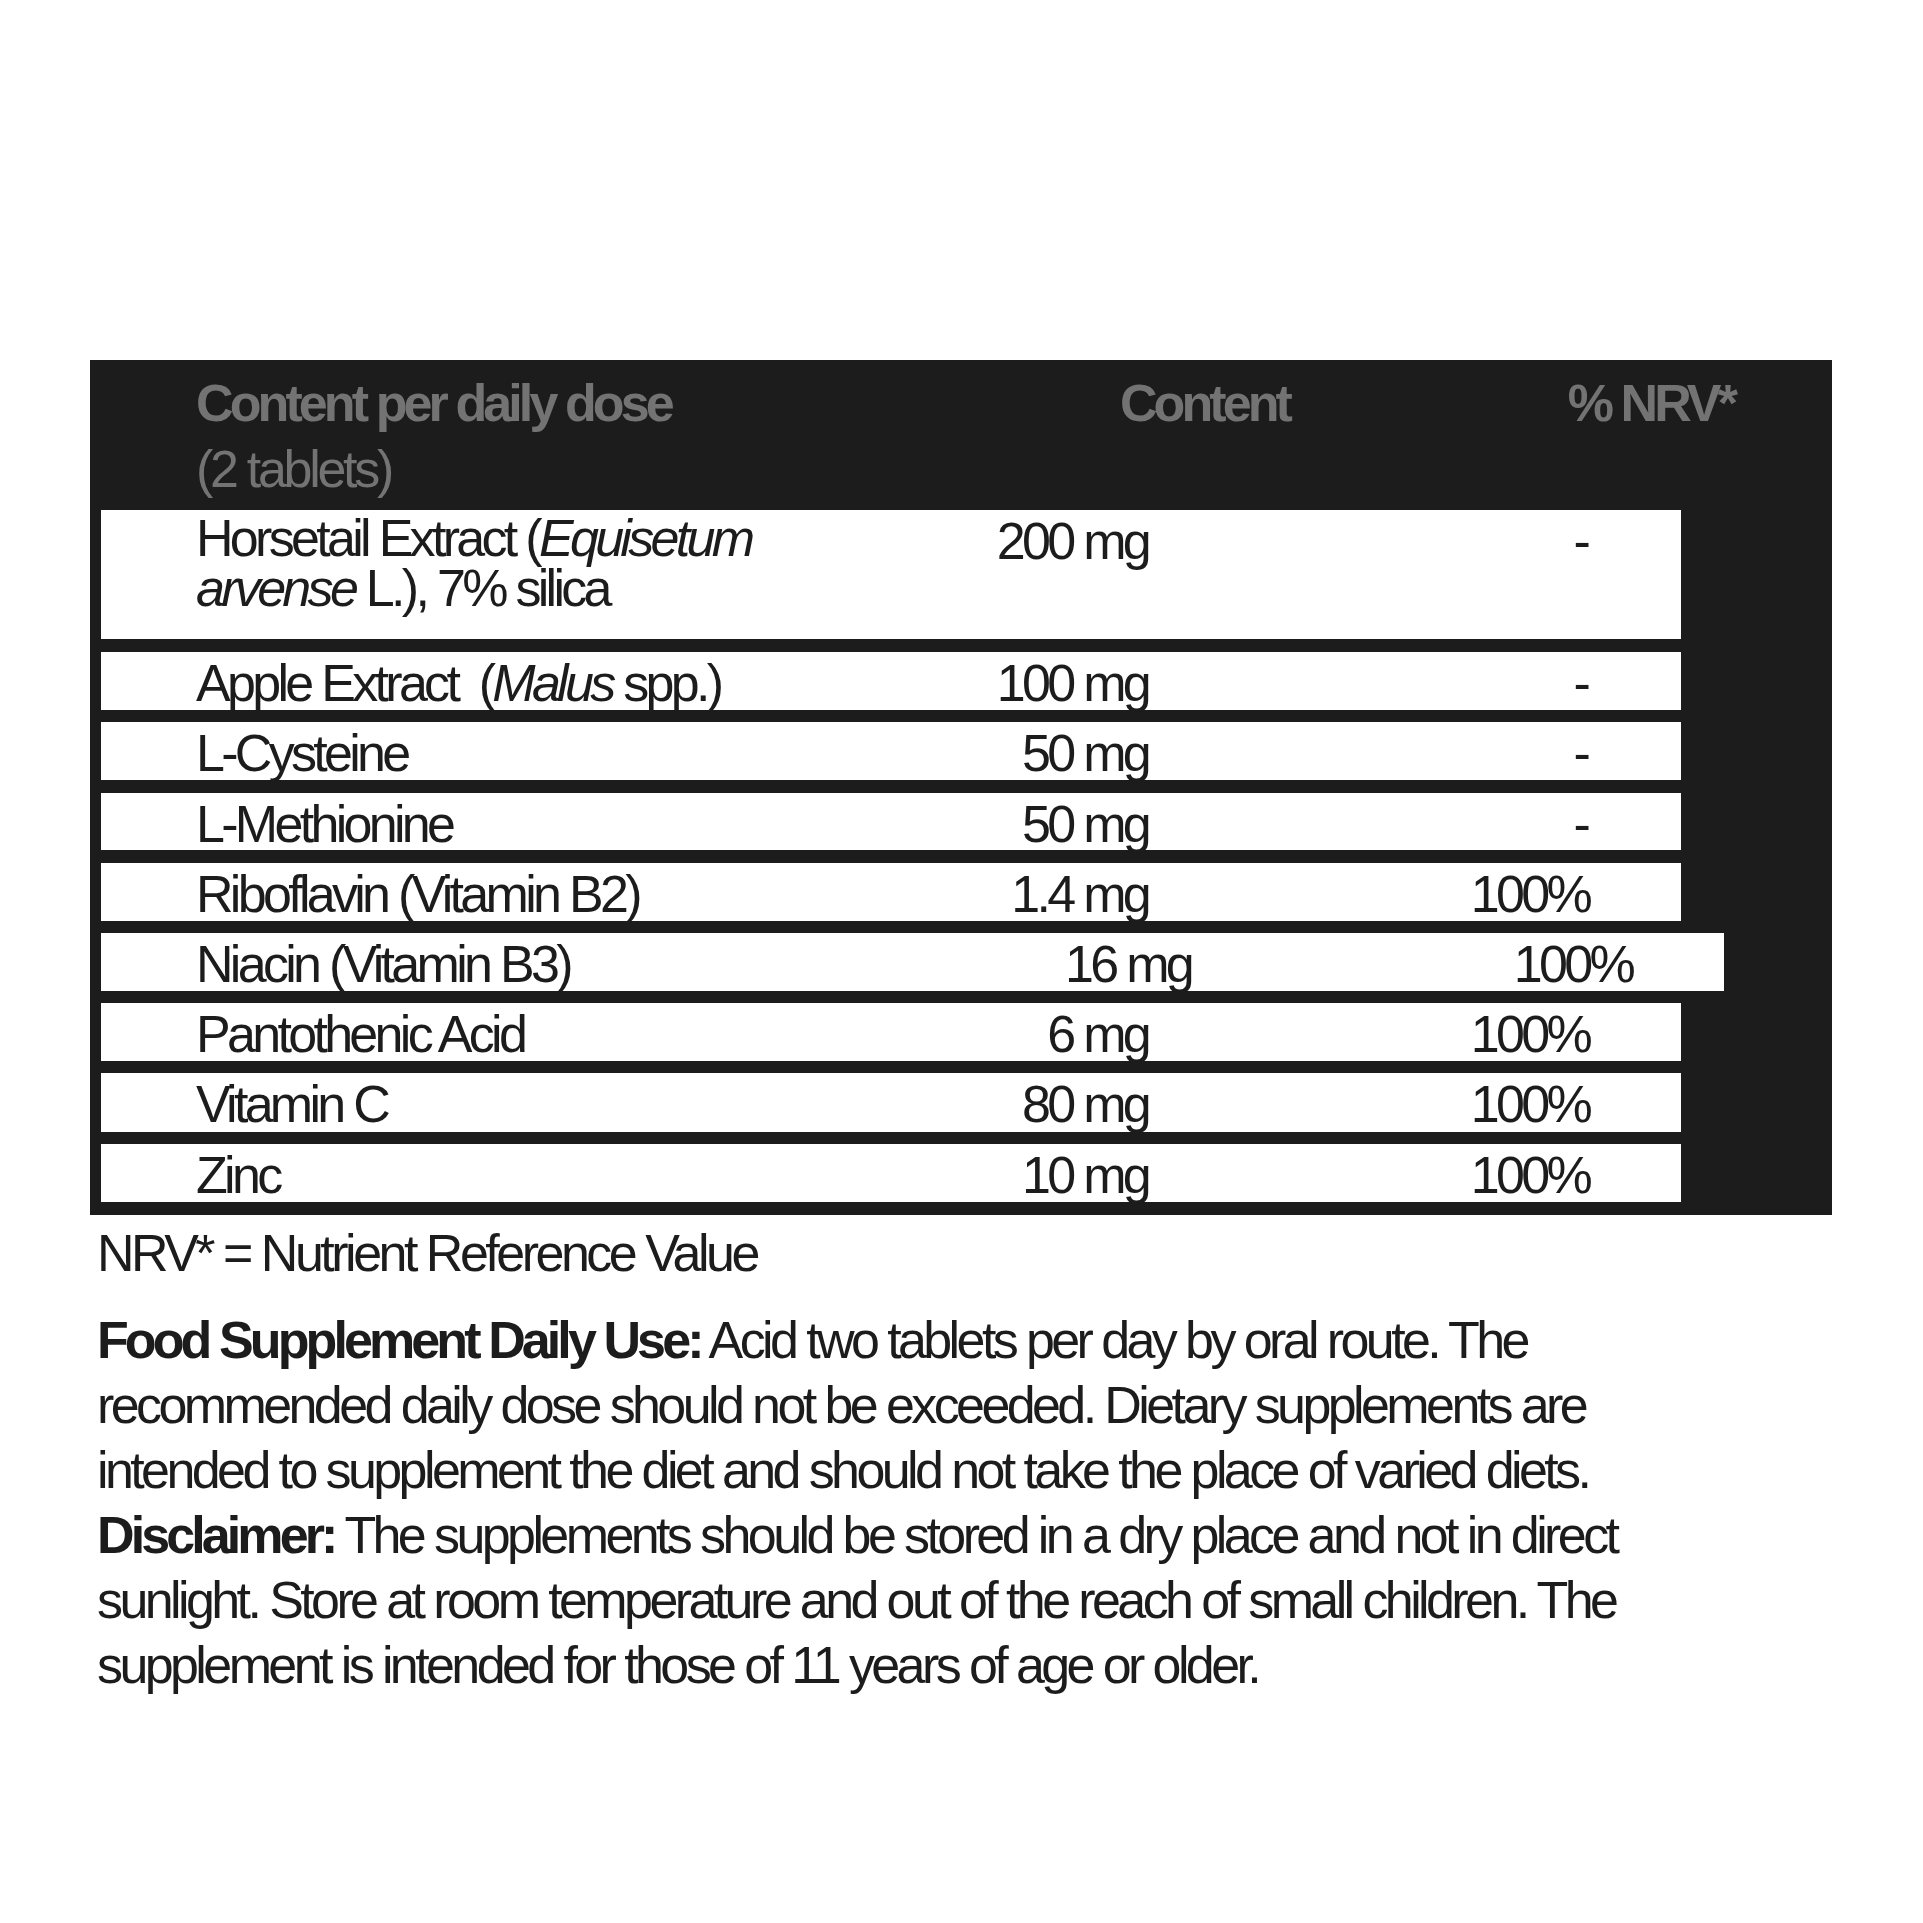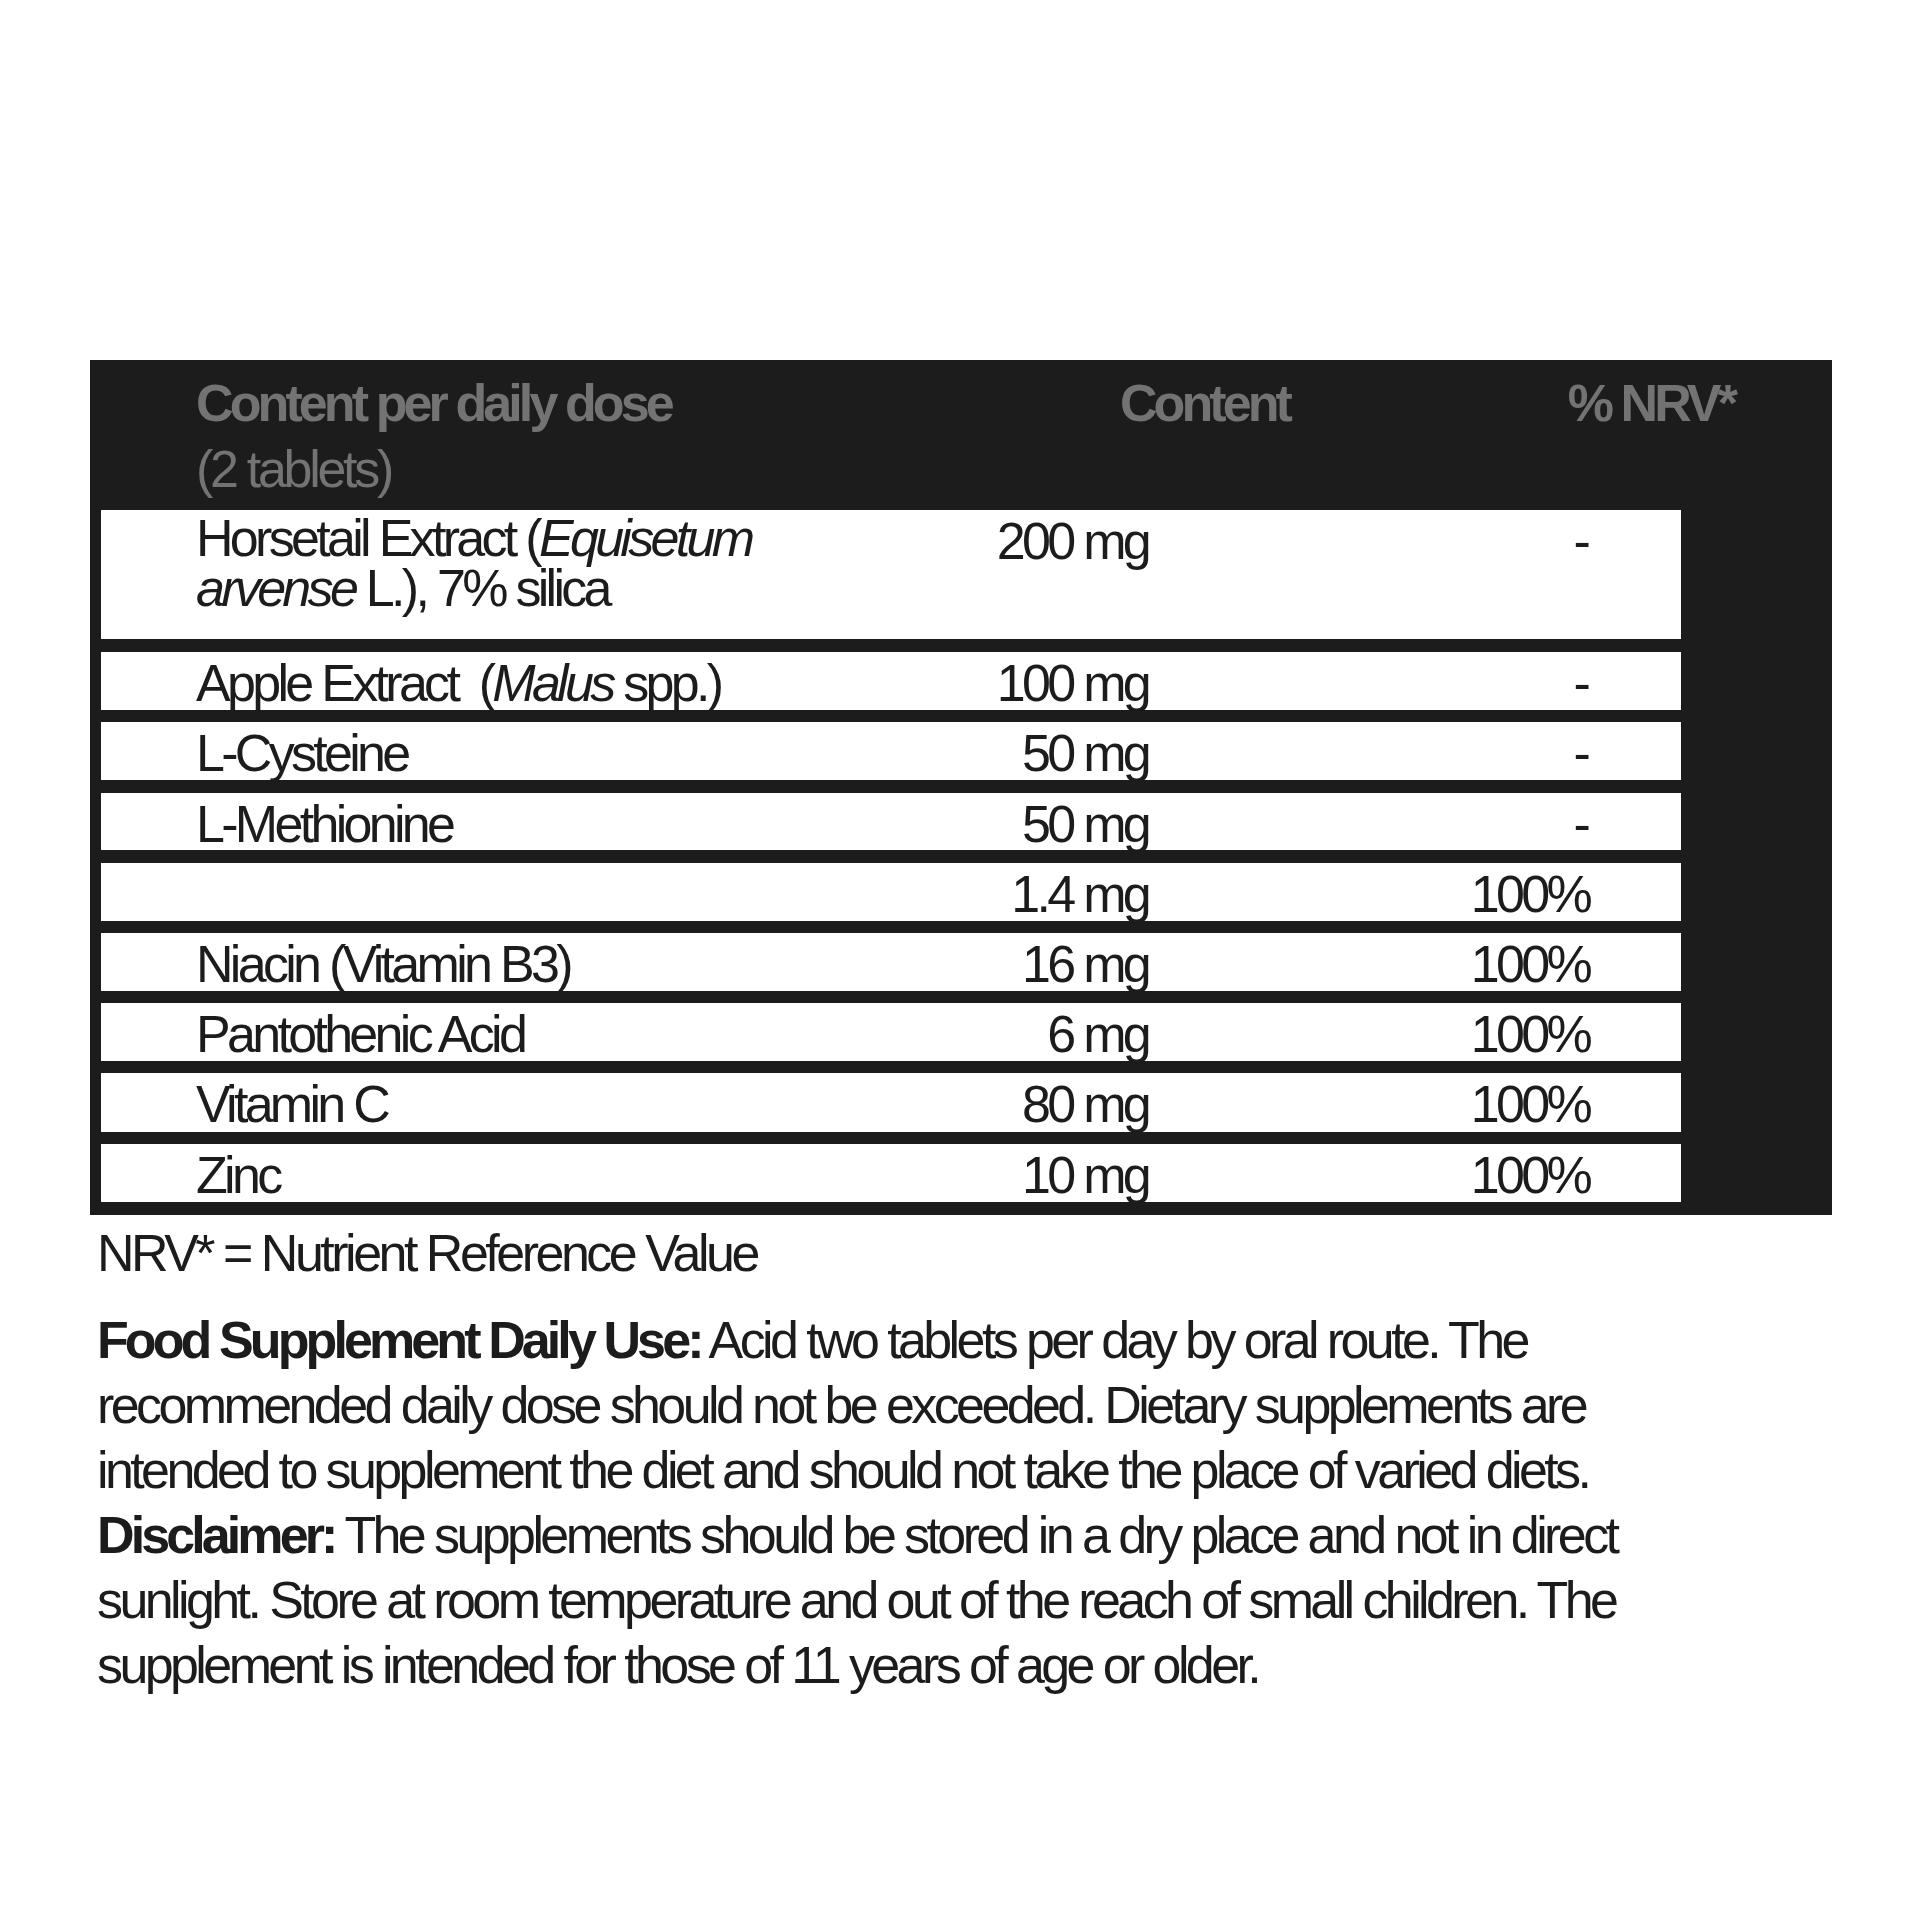--- a/index.html
+++ b/index.html
@@ -64,25 +64,26 @@
     <div class="cell c-nrv dash">-</div>
   </div>
 
   <div class="row" style="top:433px;height:57px;">
     <div class="cell c-name">L-Methionine</div>
     <div class="cell c-content">50 mg</div>
     <div class="cell c-nrv dash">-</div>
   </div>
 
   <div class="row" style="top:503px;height:58px;">
+    <div class="cell c-name">Riboflavin (Vitamin B2)</div>
     <div class="cell c-content">1.4 mg</div>
     <div class="cell c-nrv">100%</div>
   </div>
 
-  <div class="row" style="top:573px;height:58px;">
+  <div class="row" style="top:573px;height:58px;padding-left:43px;">
     <div class="cell c-name">Niacin (Vitamin B3)</div>
     <div class="cell c-content">16 mg</div>
     <div class="cell c-nrv">100%</div>
   </div>
 
   <div class="row" style="top:643px;height:58px;">
     <div class="cell c-name">Pantothenic Acid</div>
     <div class="cell c-content">6 mg</div>
     <div class="cell c-nrv">100%</div>
   </div>

